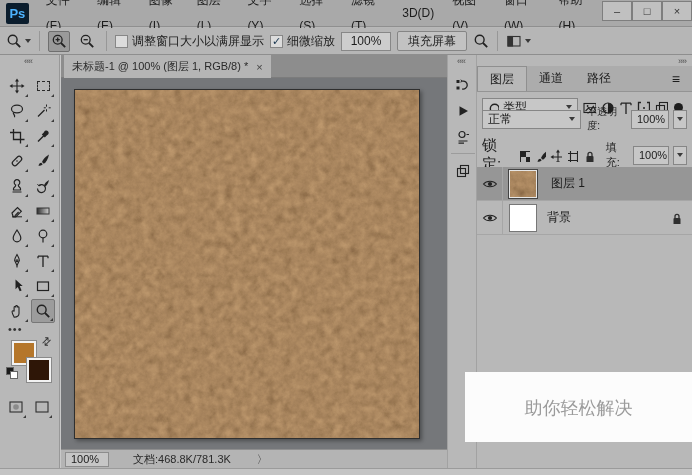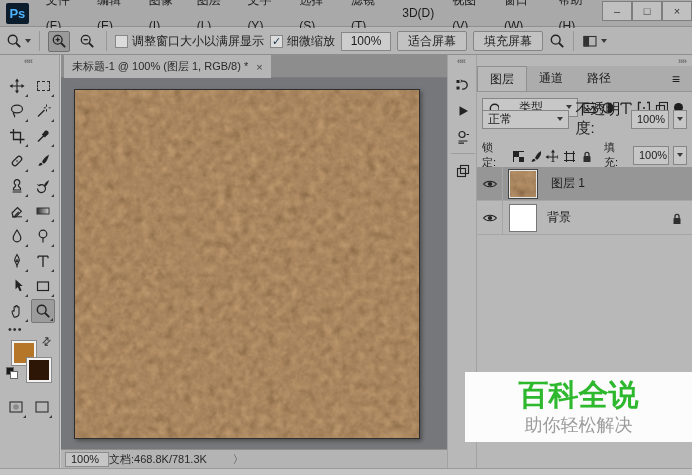--- a/index.html
+++ b/index.html
@@ -62,39 +62,39 @@
     border-left:1px solid #c9c9c9; }
   #tabbar { left:0; top:0; width:387px; height:23px; background:#8d8d8d;
     border-bottom:1px solid #7c7c7c; display:flex; }
   #doctab { height:23px; margin-left:3px; padding:0 8px; background:#b5b5b5;
     display:flex; align-items:center; gap:8px; font-size:11px; color:#2a2a2a; }
   #canvas { left:13px; top:34px; border:1px solid #2f2f2f; box-shadow:2px 2px 4px rgba(0,0,0,.35); }
   #statusbar { left:0; top:394px; width:387px; height:19px; background:#b4b4b4;
     border-top:1px solid #8e8e8e; display:flex; align-items:center; font-size:11px; }
   #statzoom { width:44px; height:15px; margin-left:4px; background:#c6c6c6;
     border:1px solid #8d8d8d; display:flex; align-items:center; padding-left:5px; }
-  #statdoc { color:#2a2a2a; }
+  #statdoc { margin-left:24px; color:#2a2a2a; }
   #statarrow { margin-left:26px; color:#3a3a3a; }
 
   
   #dockstrip { left:447px; top:55px; width:30px; height:413px; background:#b8b8b8;
     border-left:1px solid #a2a2a2; border-right:1px solid #a2a2a2; }
   .dockico { position:absolute; left:5px; width:20px; height:20px; display:flex;
     align-items:center; justify-content:center; }
 
   
   #layerspanel { left:477px; top:55px; width:215px; height:413px; background:#b8b8b8; }
   #paneltabs { position:absolute; left:0; top:11px; width:215px; height:26px;
     background:#acacac; border-bottom:1px solid #949494; display:flex; align-items:flex-end; }
   .ptab { height:25px; padding:0 12px; display:flex; align-items:center; font-size:12px; }
   .ptab.active { background:#b8b8b8; border:1px solid #8f8f8f; border-bottom:none; }
   .prow { position:absolute; left:0; width:215px; height:24px; display:flex;
     align-items:center; padding:0 5px; gap:4px; }
   .psel { height:19px; background:#c7c7c7; border:1px solid #868686; display:flex;
-    align-items:center; padding:0 5px; gap:20px; font-size:11px; }
+    align-items:center; padding:0 5px; gap:4px; font-size:11px; }
   .layerrow { position:absolute; left:0; width:215px; height:34px; display:flex;
     align-items:center; border-bottom:1px solid #a6a6a6; }
   .eyecell { width:26px; height:34px; border-right:1px solid #a6a6a6; display:flex;
     align-items:center; justify-content:center; }
   .thumb { width:28px; height:28px; margin-left:6px; }
   #panelfooter { position:absolute; left:0; top:393px; width:215px; height:20px;
     border-top:1px solid #979797; display:flex; align-items:center; gap:9px;
     padding-left:30px; }
   .fx { font-family:"Liberation Serif","DejaVu Serif",serif; font-style:italic;
     font-weight:bold; font-size:13px; color:#2e2e2e; }
@@ -329,21 +329,20 @@
   <span class="vsep"></span>
   <label class="row">
     <span class="cb"></span>
     <span>调整窗口大小以满屏显示</span>
   </label>
   <label class="row">
     <span class="cb">✓</span>
     <span>细微缩放</span>
   </label>
   <span class="field" style="width:50px">100%</span>
-  <span class="optbtn">适合屏幕</span>
   <span class="optbtn">填充屏幕</span>
   <svg class="ic" width="16" height="16">
       <use href="#s-zoom"></use>
     </svg>
   <span class="vsep"></span>
   <span class="row" style="gap:3px">
     <svg class="ic" width="16" height="16">
         <use href="#s-wspace"></use>
       </svg>
     <span class="tri"></span>
@@ -561,31 +560,31 @@
         <use href="#s-twosq"></use>
       </svg>
     <span style="margin-left:auto;width:9px;height:9px;border-radius:50%;background:#1e1e1e;margin-right:4px"></span>
   </div>
 
   <div class="prow" style="top:52px">
     <span class="psel" style="width:106px">
       <span style="font-size:12px">正常</span>
       <span class="tri" style="margin-left:auto"></span>
     </span>
-    <span style="font-size:15px;margin-left:2px">不透明度:</span>
+    <span style="font-size:10px;margin-left:2px">不透明度:</span>
     <span class="psel" style="width:38px">
       <span>100%</span>
     </span>
     <span class="psel" style="width:14px;justify-content:center">
         <span class="tri"></span>
       </span>
   </div>
 
   <div class="prow" style="top:88px">
-    <span style="font-size:11px">锁定:</span>
+    <span style="font-size:15px">锁定:</span>
     <svg class="ic" width="13" height="13">
         <use href="#s-checker"></use>
       </svg>
     <svg class="ic" width="13" height="13">
         <use href="#s-brush"></use>
       </svg>
     <svg class="ic" width="13" height="13">
         <use href="#s-move"></use>
       </svg>
     <svg class="ic" width="13" height="13">
@@ -624,17 +623,16 @@
     <div class="thumb" style="background:#fff;border:1px solid #777"></div>
     <span style="margin-left:10px">背景</span>
     <svg class="ic" width="13" height="13" style="margin-left:auto;margin-right:10px">
         <use href="#s-lock"></use>
       </svg>
   </div>
 
 </div>
 
 <div id="watermark" class="abs">
-  <div id="wm-title" style="color: rgb(45, 184, 45);">百科全说</div>
   <div id="wm-sub">助你轻松解决</div>
 </div>
 
 <div id="bottomstrip" class="abs"></div>
 
 </body></html>

